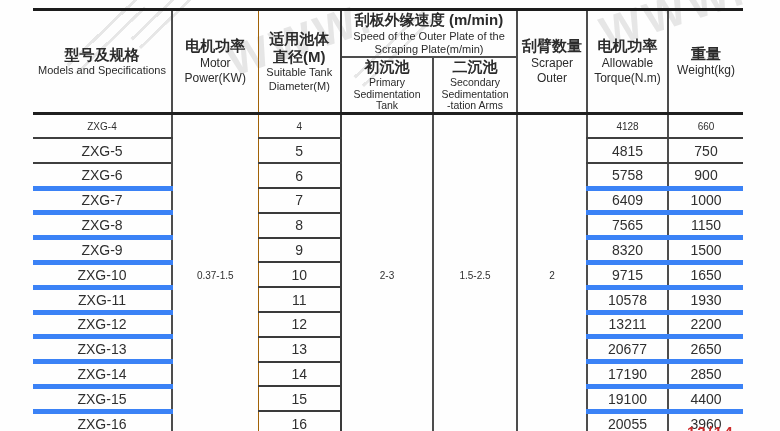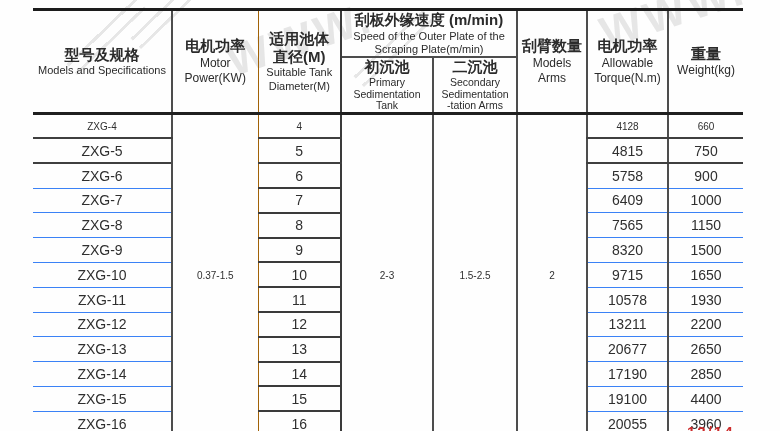--- a/index.html
+++ b/index.html
@@ -22,21 +22,21 @@
     border-top:3px solid #1c1c1c;
   }
   th, td { padding:0; margin:0; text-align:center; vertical-align:middle; font-weight:normal; }
   thead tr.hrow1 { height:37px; }
   thead tr.hrow2 { height:54px; }
   tbody tr { height:24.8px; }
   thead th { border-bottom:3px solid #1f1f1f; }
   thead th.group-th { border-bottom:2px solid #4d4d4d; }
   .vl { border-left:2px solid #4d4d4d; }
   .vd { border-left:1px solid #a16207; border-right:2px solid #3a3a3a; }
-  tbody td { border-bottom:1px solid #3b82f6; font-size:14px; color:#2f2f2f; }
+  tbody td { border-bottom:5px solid #3b82f6; font-size:14px; color:#2f2f2f; }
   tbody tr.dark td { border-bottom:2px solid #3f3f3f; }
   tbody td.vd { border-bottom:2px solid #3a3a3a; }
   tbody tr td.merged { border-bottom:1px solid #9a9a9a; }
   .zh  { font-size:15px; font-weight:bold; line-height:1.25; }
   .zh-lg { font-size:15px; font-weight:bold; line-height:1.2; }
   .en  { font-size:11px; line-height:1.2; }
   .en-sm { font-size:10.5px; line-height:1.12; }
   .en-md { font-size:12px; line-height:1.25; }
   .val { font-size:10px; }
   
@@ -81,21 +81,21 @@
         <div class="en">Suitable Tank</div>
         <div class="en">Diameter(M)</div>
       </th>
       <th colspan="2" class="group-th">
         <div class="zh">刮板外缘速度 (m/min)</div>
         <div class="en">Speed of the Outer Plate of the</div>
         <div class="en">Scraping Plate(m/min)</div>
       </th>
       <th rowspan="2" class="vl">
         <div class="zh">刮臂数量</div>
-        <div class="en-md">Models Arms</div>
+        <div class="en-md">Scraper Outer</div>
       </th>
       <th rowspan="2" class="vl">
         <div class="zh">电机功率</div>
         <div class="en-md">Allowable</div>
         <div class="en-md">Torque(N.m)</div>
       </th>
       <th rowspan="2" class="vl">
         <div class="zh">重量</div>
         <div class="en-md">Weight(kg)</div>
       </th>

